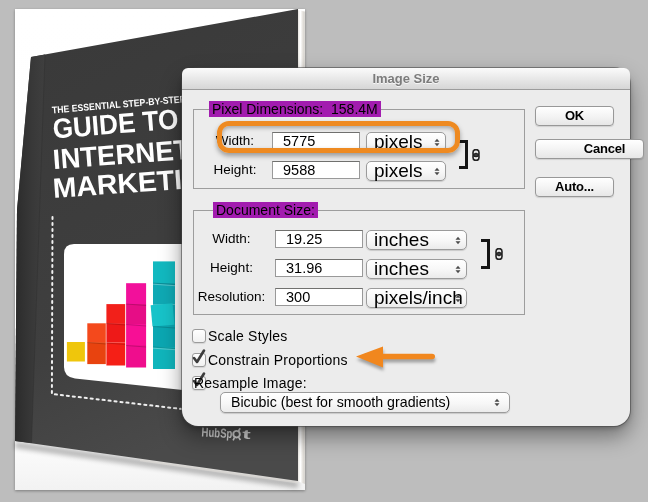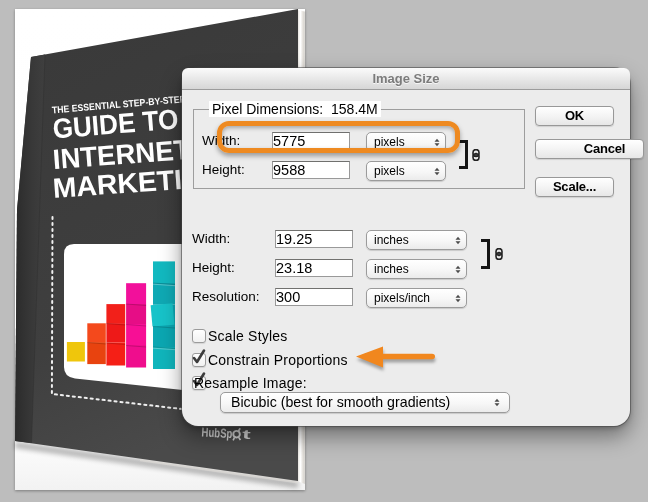--- a/index.html
+++ b/index.html
@@ -13,27 +13,27 @@
        background:#ececec;border-radius:16px;
        box-shadow:0 0 0 1px rgba(70,70,70,0.55), 0 10px 22px rgba(0,0,0,0.42), 0 2px 5px rgba(0,0,0,0.22);
        font-size:13px;color:#000;}
   #titlebar{position:absolute;left:0;top:0;width:448px;height:21px;
        border-radius:6px 6px 0 0;
        background:linear-gradient(#fbfbfb,#d6d6d6);
        border-bottom:1px solid #9c9c9c;
        text-align:center;line-height:21px;font-size:13px;font-weight:bold;color:#7b7b7b;
        text-shadow:0 1px 0 rgba(255,255,255,0.7);}
   .group{position:absolute;border:1px solid #9d9d9d;}
-  .legend{position:absolute;top:-9px;background:#ffffff;padding:0 3px;line-height:16px;white-space:nowrap;font-size:14px;}
-  .lab{position:absolute;text-align:left;line-height:18px;white-space:nowrap;font-size:13.5px;}
+  .legend{position:absolute;top:-9px;background:#a21caf;padding:0 3px;line-height:16px;white-space:nowrap;font-size:14px;}
+  .lab{position:absolute;text-align:center;line-height:18px;white-space:nowrap;font-size:13.5px;}
   .field{position:absolute;height:16px;background:#fff;border:1px solid #999;
-       border-top-color:#71716f;line-height:16px;padding-left:0;font-size:14.5px;}
+       border-top-color:#71716f;line-height:16px;padding-left:10px;font-size:14.5px;}
   .popup{position:absolute;height:18px;border:1px solid #9b9b9b;border-radius:5px;
        background:linear-gradient(#ffffff 0%,#f7f7f7 55%,#ebebeb 100%);
-       line-height:18px;box-shadow:0 1px 1px rgba(0,0,0,0.15);font-size:12px;}
+       line-height:18px;box-shadow:0 1px 1px rgba(0,0,0,0.15);font-size:19px;}
   .popup .ptext{position:absolute;left:7px;top:0;}
   .arrows{position:absolute;right:5px;top:50%;margin-top:-4.5px;width:6px;height:9px;}
   .bracket{position:absolute;width:6px;border:3px solid #151515;border-left:none;}
   .cb{position:absolute;width:12px;height:12px;background:linear-gradient(#ffffff,#f1f1f1);
       border:1px solid #9b9b9b;border-radius:3px;box-shadow:0 1px 1px rgba(0,0,0,0.1);}
   .cblab{position:absolute;line-height:15px;white-space:nowrap;font-size:14px;letter-spacing:0.2px;}
   .btn{position:absolute;left:353px;width:77px;height:18px;border:1px solid #989898;border-radius:4px;
        background:linear-gradient(#ffffff 0%,#f4f4f4 50%,#e7e7e7 100%);
        text-align:center;line-height:18px;font-weight:bold;font-size:13px;letter-spacing:-0.2px;
        box-shadow:0 1px 1px rgba(0,0,0,0.12);}
@@ -179,31 +179,34 @@
           <path d="M3.5 9 L6.4 5.3 H0.6 Z" fill="#4a4a4a"></path>
         </svg>
   </div>
   <div class="bracket" style="left:277px;top:72px;height:23px;"></div>
   <svg style="position:absolute;left:290px;top:81px;" width="8" height="12" viewBox="0 0 8 12">
     <rect x="1" y="0.6" width="6" height="6.6" rx="2.8" fill="none" stroke="#222" stroke-width="1.6"></rect>
     <rect x="1" y="4.8" width="6" height="6.6" rx="2.8" fill="none" stroke="#222" stroke-width="1.6"></rect>
     <line x1="4" y1="3.8" x2="4" y2="8.2" stroke="#222" stroke-width="1.4"></line>
   </svg>
 
+  <div class="group" style="left:11px;top:142px;width:330px;height:103px;">
+    <span class="legend" style="left:19px;">Document Size:</span>
+  </div>
   <div class="lab" style="left:10px;top:162px;width:79px;">Width:</div>
   <div class="field" style="left:93px;top:162px;width:76px;">19.25</div>
   <div class="popup" style="left:184px;top:162px;width:99px;">
         <span class="ptext">inches</span>
     <svg class="arrows" viewBox="0 0 7 9">
           <path d="M3.5 0 L6.4 3.7 H0.6 Z" fill="#4a4a4a"></path>
           <path d="M3.5 9 L6.4 5.3 H0.6 Z" fill="#4a4a4a"></path>
         </svg>
   </div>
   <div class="lab" style="left:10px;top:191px;width:79px;">Height:</div>
-  <div class="field" style="left:93px;top:191px;width:76px;">23.18</div>
+  <div class="field" style="left:93px;top:191px;width:76px;">31.96</div>
   <div class="popup" style="left:184px;top:191px;width:99px;">
         <span class="ptext">inches</span>
     <svg class="arrows" viewBox="0 0 7 9">
           <path d="M3.5 0 L6.4 3.7 H0.6 Z" fill="#4a4a4a"></path>
           <path d="M3.5 9 L6.4 5.3 H0.6 Z" fill="#4a4a4a"></path>
         </svg>
   </div>
   <div class="lab" style="left:10px;top:220px;width:79px;">Resolution:</div>
   <div class="field" style="left:93px;top:220px;width:76px;">300</div>
   <div class="popup" style="left:184px;top:220px;width:99px;">
@@ -238,21 +241,21 @@
   <div class="popup" style="left:38px;top:324px;width:288px;height:19px;line-height:19px;font-size:14.2px;">
     <span class="ptext" style="left:10px;">Bicubic (best for smooth gradients)</span>
     <svg class="arrows" style="right:9px;height:11px;margin-top:-5.5px;" viewBox="0 0 7 9">
           <path d="M3.5 0 L6.4 3.7 H0.6 Z" fill="#4a4a4a"></path>
           <path d="M3.5 9 L6.4 5.3 H0.6 Z" fill="#4a4a4a"></path>
         </svg>
   </div>
 
   <div class="btn" style="top:38px;text-align:center;">OK</div>
   <div class="btn" style="top:71px;padding-left:30px;">Cancel</div>
-  <div class="btn" style="top:109px;">Scale...</div>
+  <div class="btn" style="top:109px;">Auto...</div>
 </div>
 
 <div id="hl"></div>
 
 <svg id="arrow" width="95" height="40" viewBox="0 0 95 40">
   <defs>
         <filter id="ash" x="-20%" y="-20%" width="140%" height="140%">
           <feGaussianBlur stdDeviation="1.6"></feGaussianBlur>
         </filter>
       </defs>

